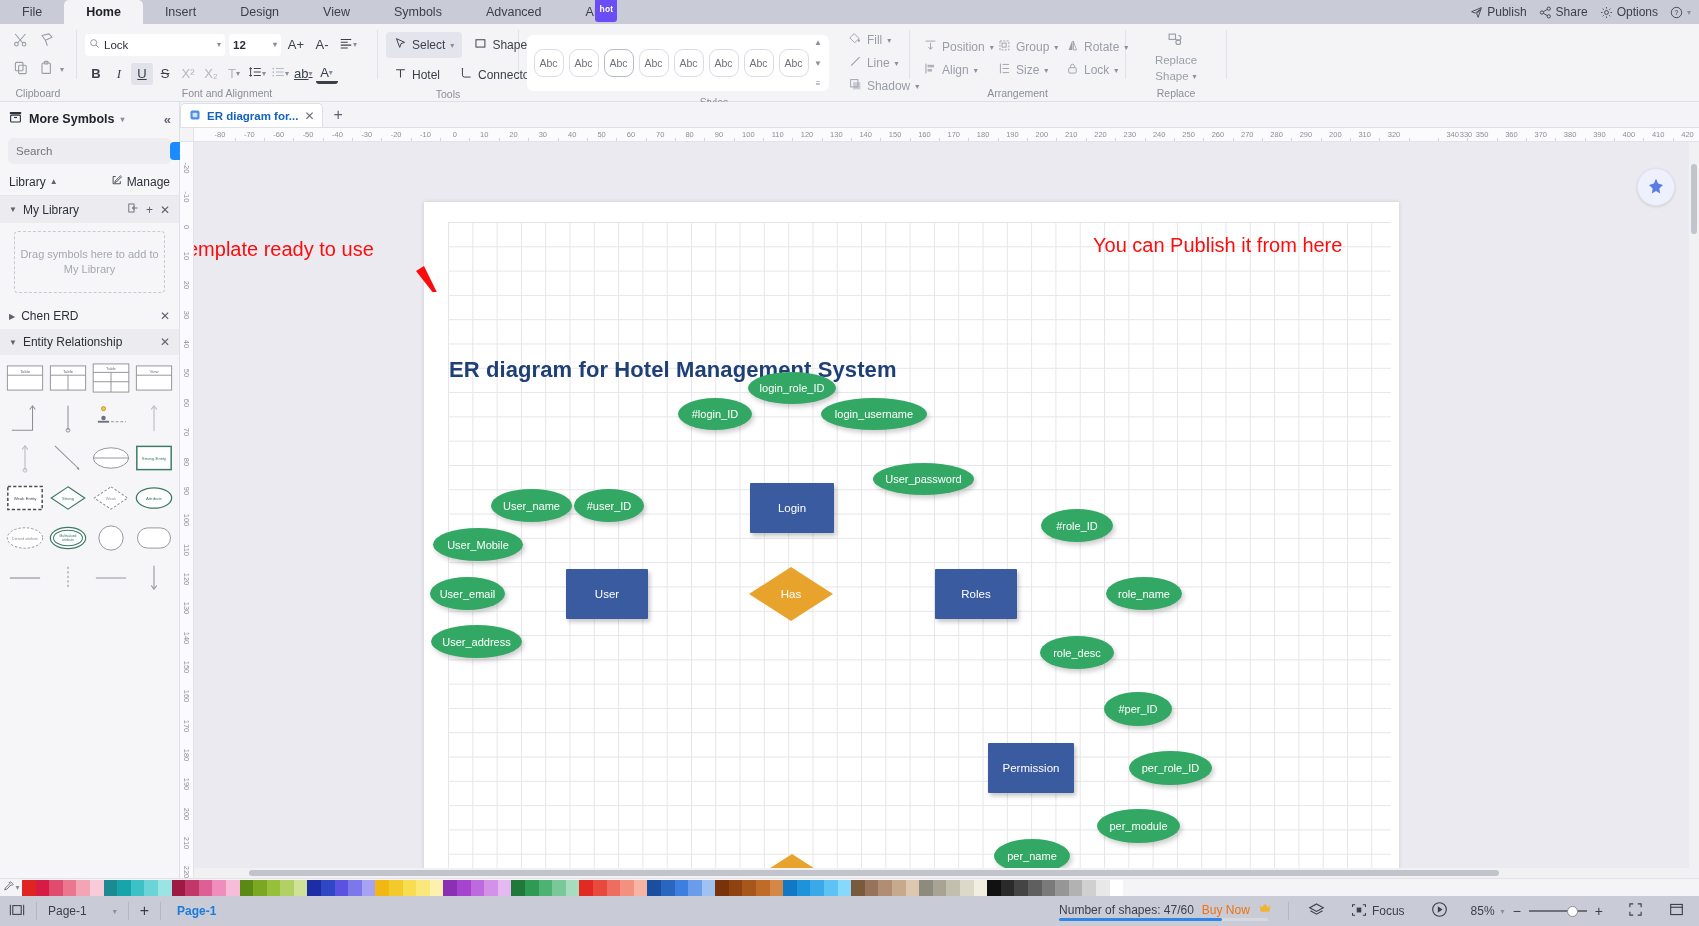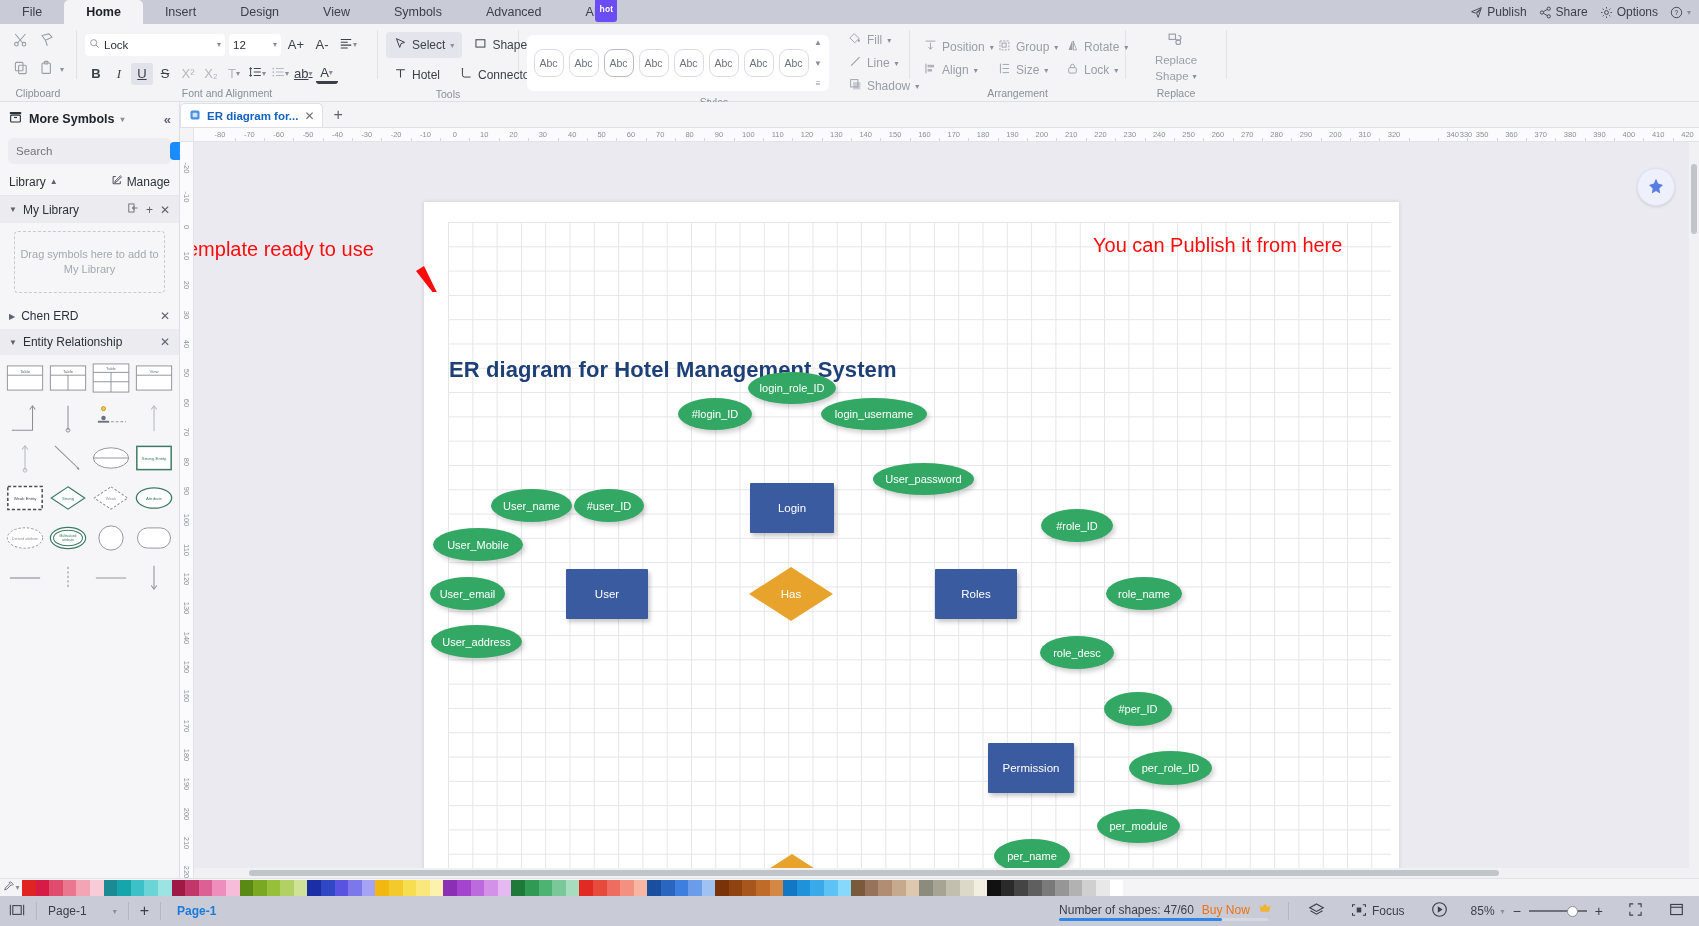--- a/index.html
+++ b/index.html
@@ -56,21 +56,21 @@
   .clipcol{ display:flex; flex-direction:column; gap:2px; }
   .clip-row{ display:flex; align-items:center; }
 
   .fontrow{ display:flex; align-items:center; gap:4px; margin-bottom:3px; }
   .fontbox{
     width:140px;height:22px;background:#fff;border-radius:4px;display:flex;align-items:center;
     padding:0 4px; gap:4px; font-size:11.5px; color:#2c3038; cursor:text;
   }
   .sizebox{
     width:52px;height:22px;background:#fff;border-radius:4px;display:flex;align-items:center;
-    justify-content:space-between;padding:0 4px;font-size:11.5px;color:#2c3038;cursor:pointer;
+    justify-content:space-between;padding:0 4px;font-size:11.5px;color:#2c3038;cursor:pointer;font-weight:bold;
   }
   .caret{ font-size:8px; color:#8b8f99; }
   .fmtrow{ display:flex; align-items:center; gap:1px; }
   .fbtn{
     min-width:22px;height:22px;display:flex;align-items:center;justify-content:center;
     border-radius:3px;font-size:13px;color:#3b3f48;cursor:pointer;padding:0 2px;
   }
   .fbtn.on{ background:#e2e3ea; }
   .dimmed{ color:#b3b7c0; }
 

